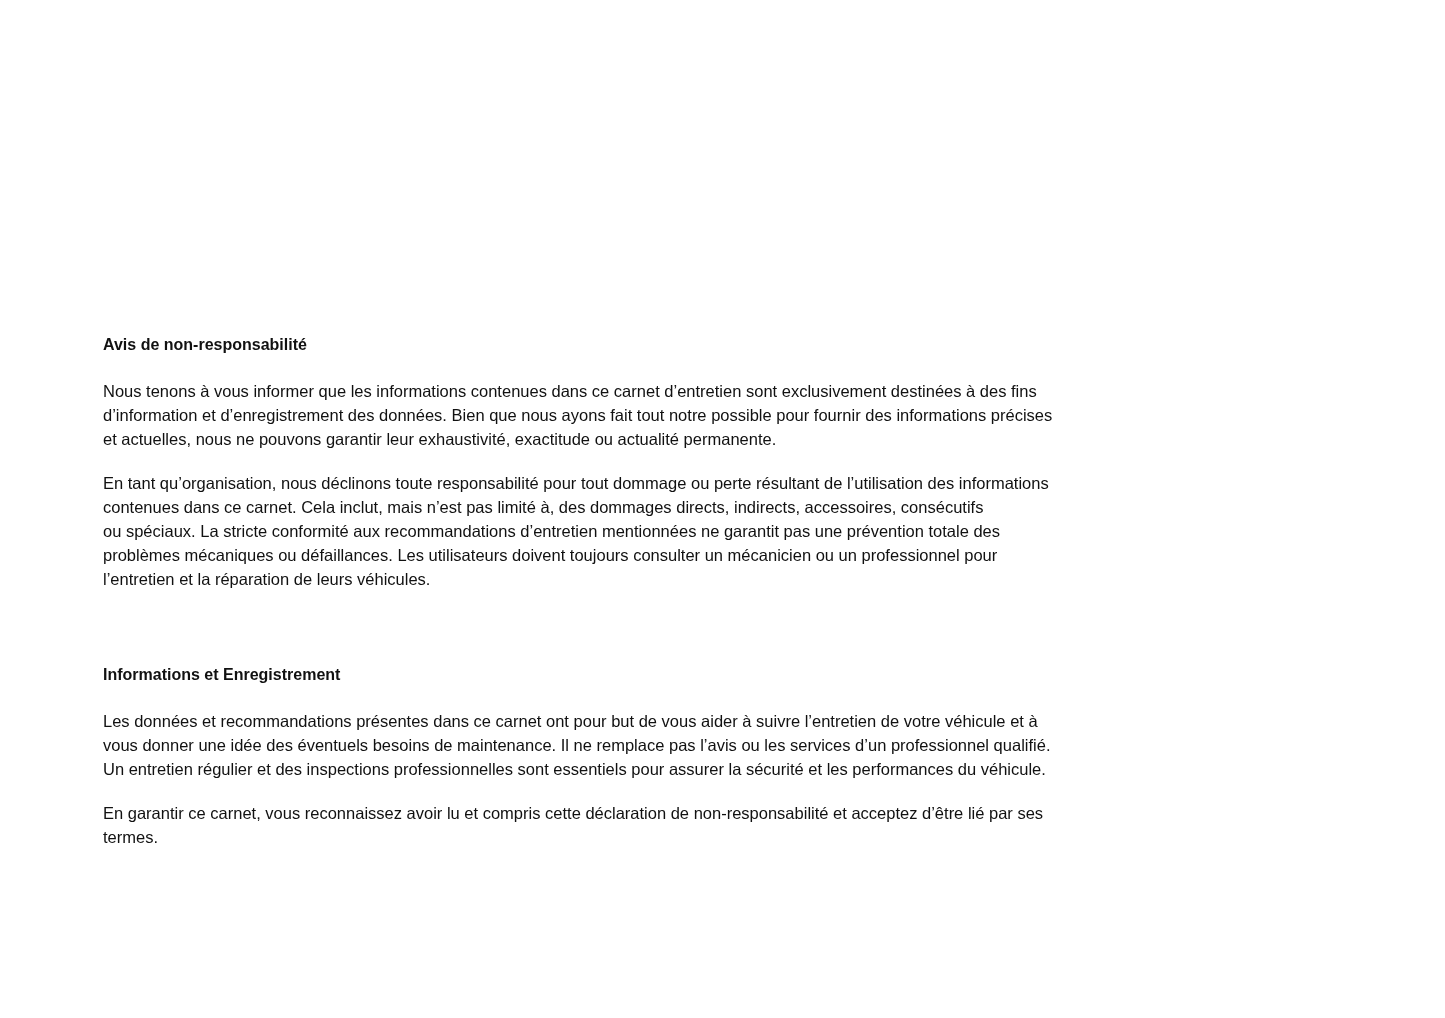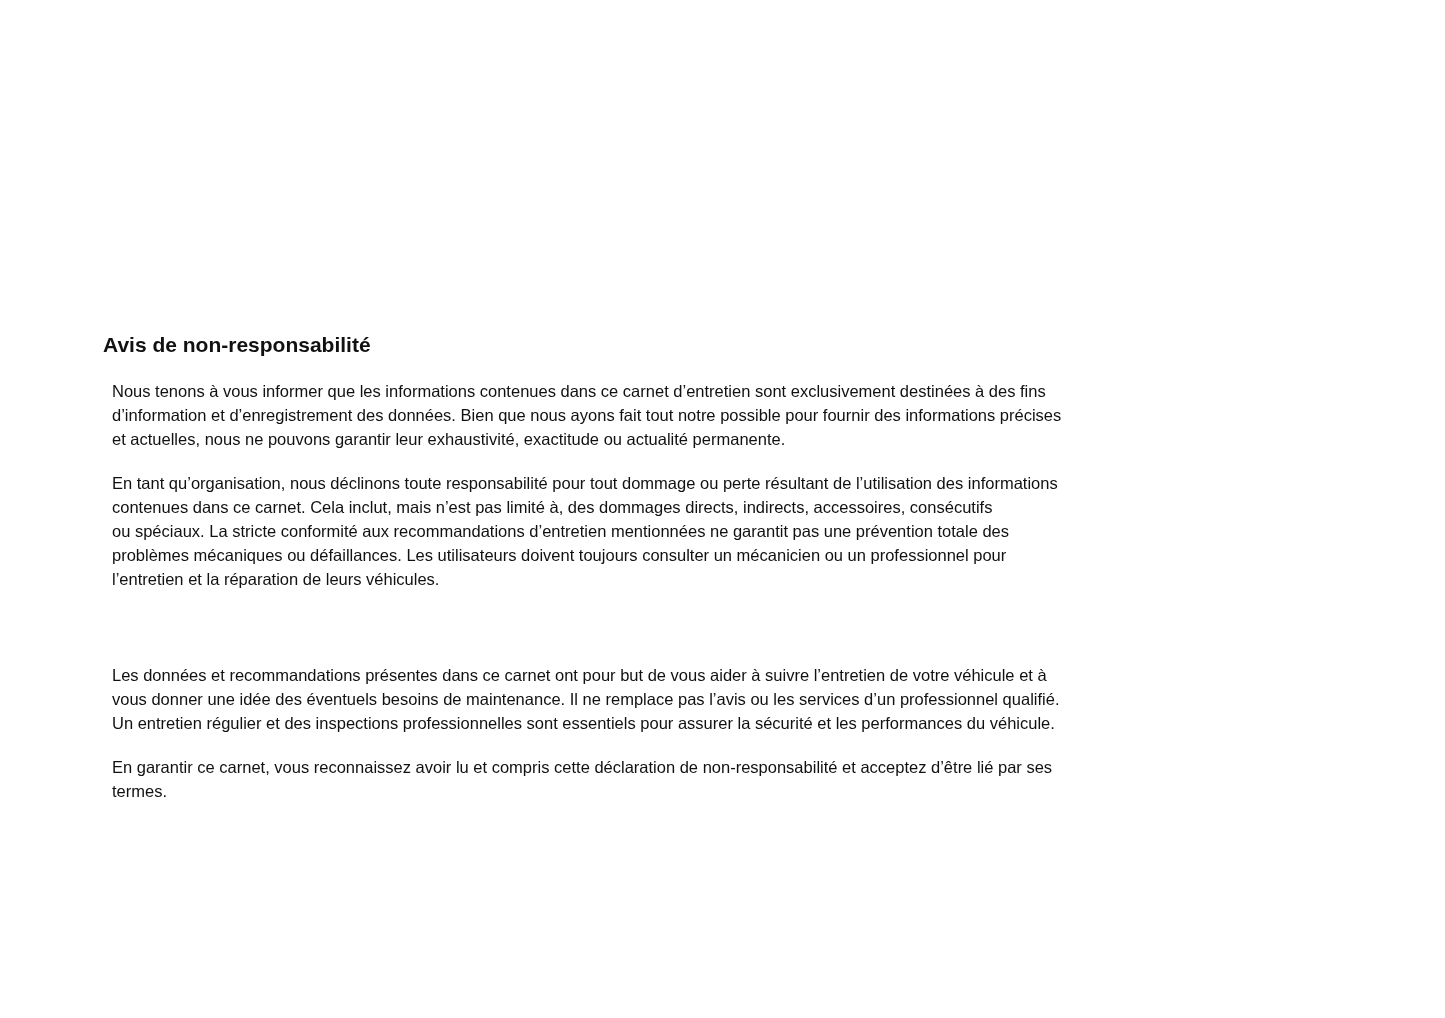--- a/index.html
+++ b/index.html
@@ -24,27 +24,27 @@
     font-size: 16.5px;
     line-height: 24px;
   }
   .section {
     overflow: hidden; 
   }
   .section + .section {
     margin-top: 52px;
   }
   .section-heading {
-    font-size: 21px;
+    font-size: 16px;
     line-height: 24px;
     font-weight: 700;
     margin: 0 0 22px 0;
   }
   .paragraph {
-    margin: 0 0 20px 9px;
+    margin: 0 0 20px 0;
     white-space: pre-line; 
   }
 </style>
 </head>
 <body>
 
 <div class="page">
   <div class="content">
 
     <div class="section">
@@ -53,20 +53,21 @@
 d’information et d’enregistrement des données. Bien que nous ayons fait tout notre possible pour fournir des informations précises
 et actuelles, nous ne pouvons garantir leur exhaustivité, exactitude ou actualité permanente.</p>
       <p class="paragraph">En tant qu’organisation, nous déclinons toute responsabilité pour tout dommage ou perte résultant de l’utilisation des informations
 contenues dans ce carnet. Cela inclut, mais n’est pas limité à, des dommages directs, indirects, accessoires, consécutifs
 ou spéciaux. La stricte conformité aux recommandations d’entretien mentionnées ne garantit pas une prévention totale des
 problèmes mécaniques ou défaillances. Les utilisateurs doivent toujours consulter un mécanicien ou un professionnel pour
 l’entretien et la réparation de leurs véhicules.</p>
     </div>
 
     <div class="section">
+      <div class="section-heading">Informations et Enregistrement</div>
       <p class="paragraph">Les données et recommandations présentes dans ce carnet ont pour but de vous aider à suivre l’entretien de votre véhicule et à
 vous donner une idée des éventuels besoins de maintenance. Il ne remplace pas l’avis ou les services d’un professionnel qualifié.
 Un entretien régulier et des inspections professionnelles sont essentiels pour assurer la sécurité et les performances du véhicule.</p>
       <p class="paragraph">En garantir ce carnet, vous reconnaissez avoir lu et compris cette déclaration de non-responsabilité et acceptez d’être lié par ses
 termes.</p>
     </div>
 
   </div>
 </div>
 

